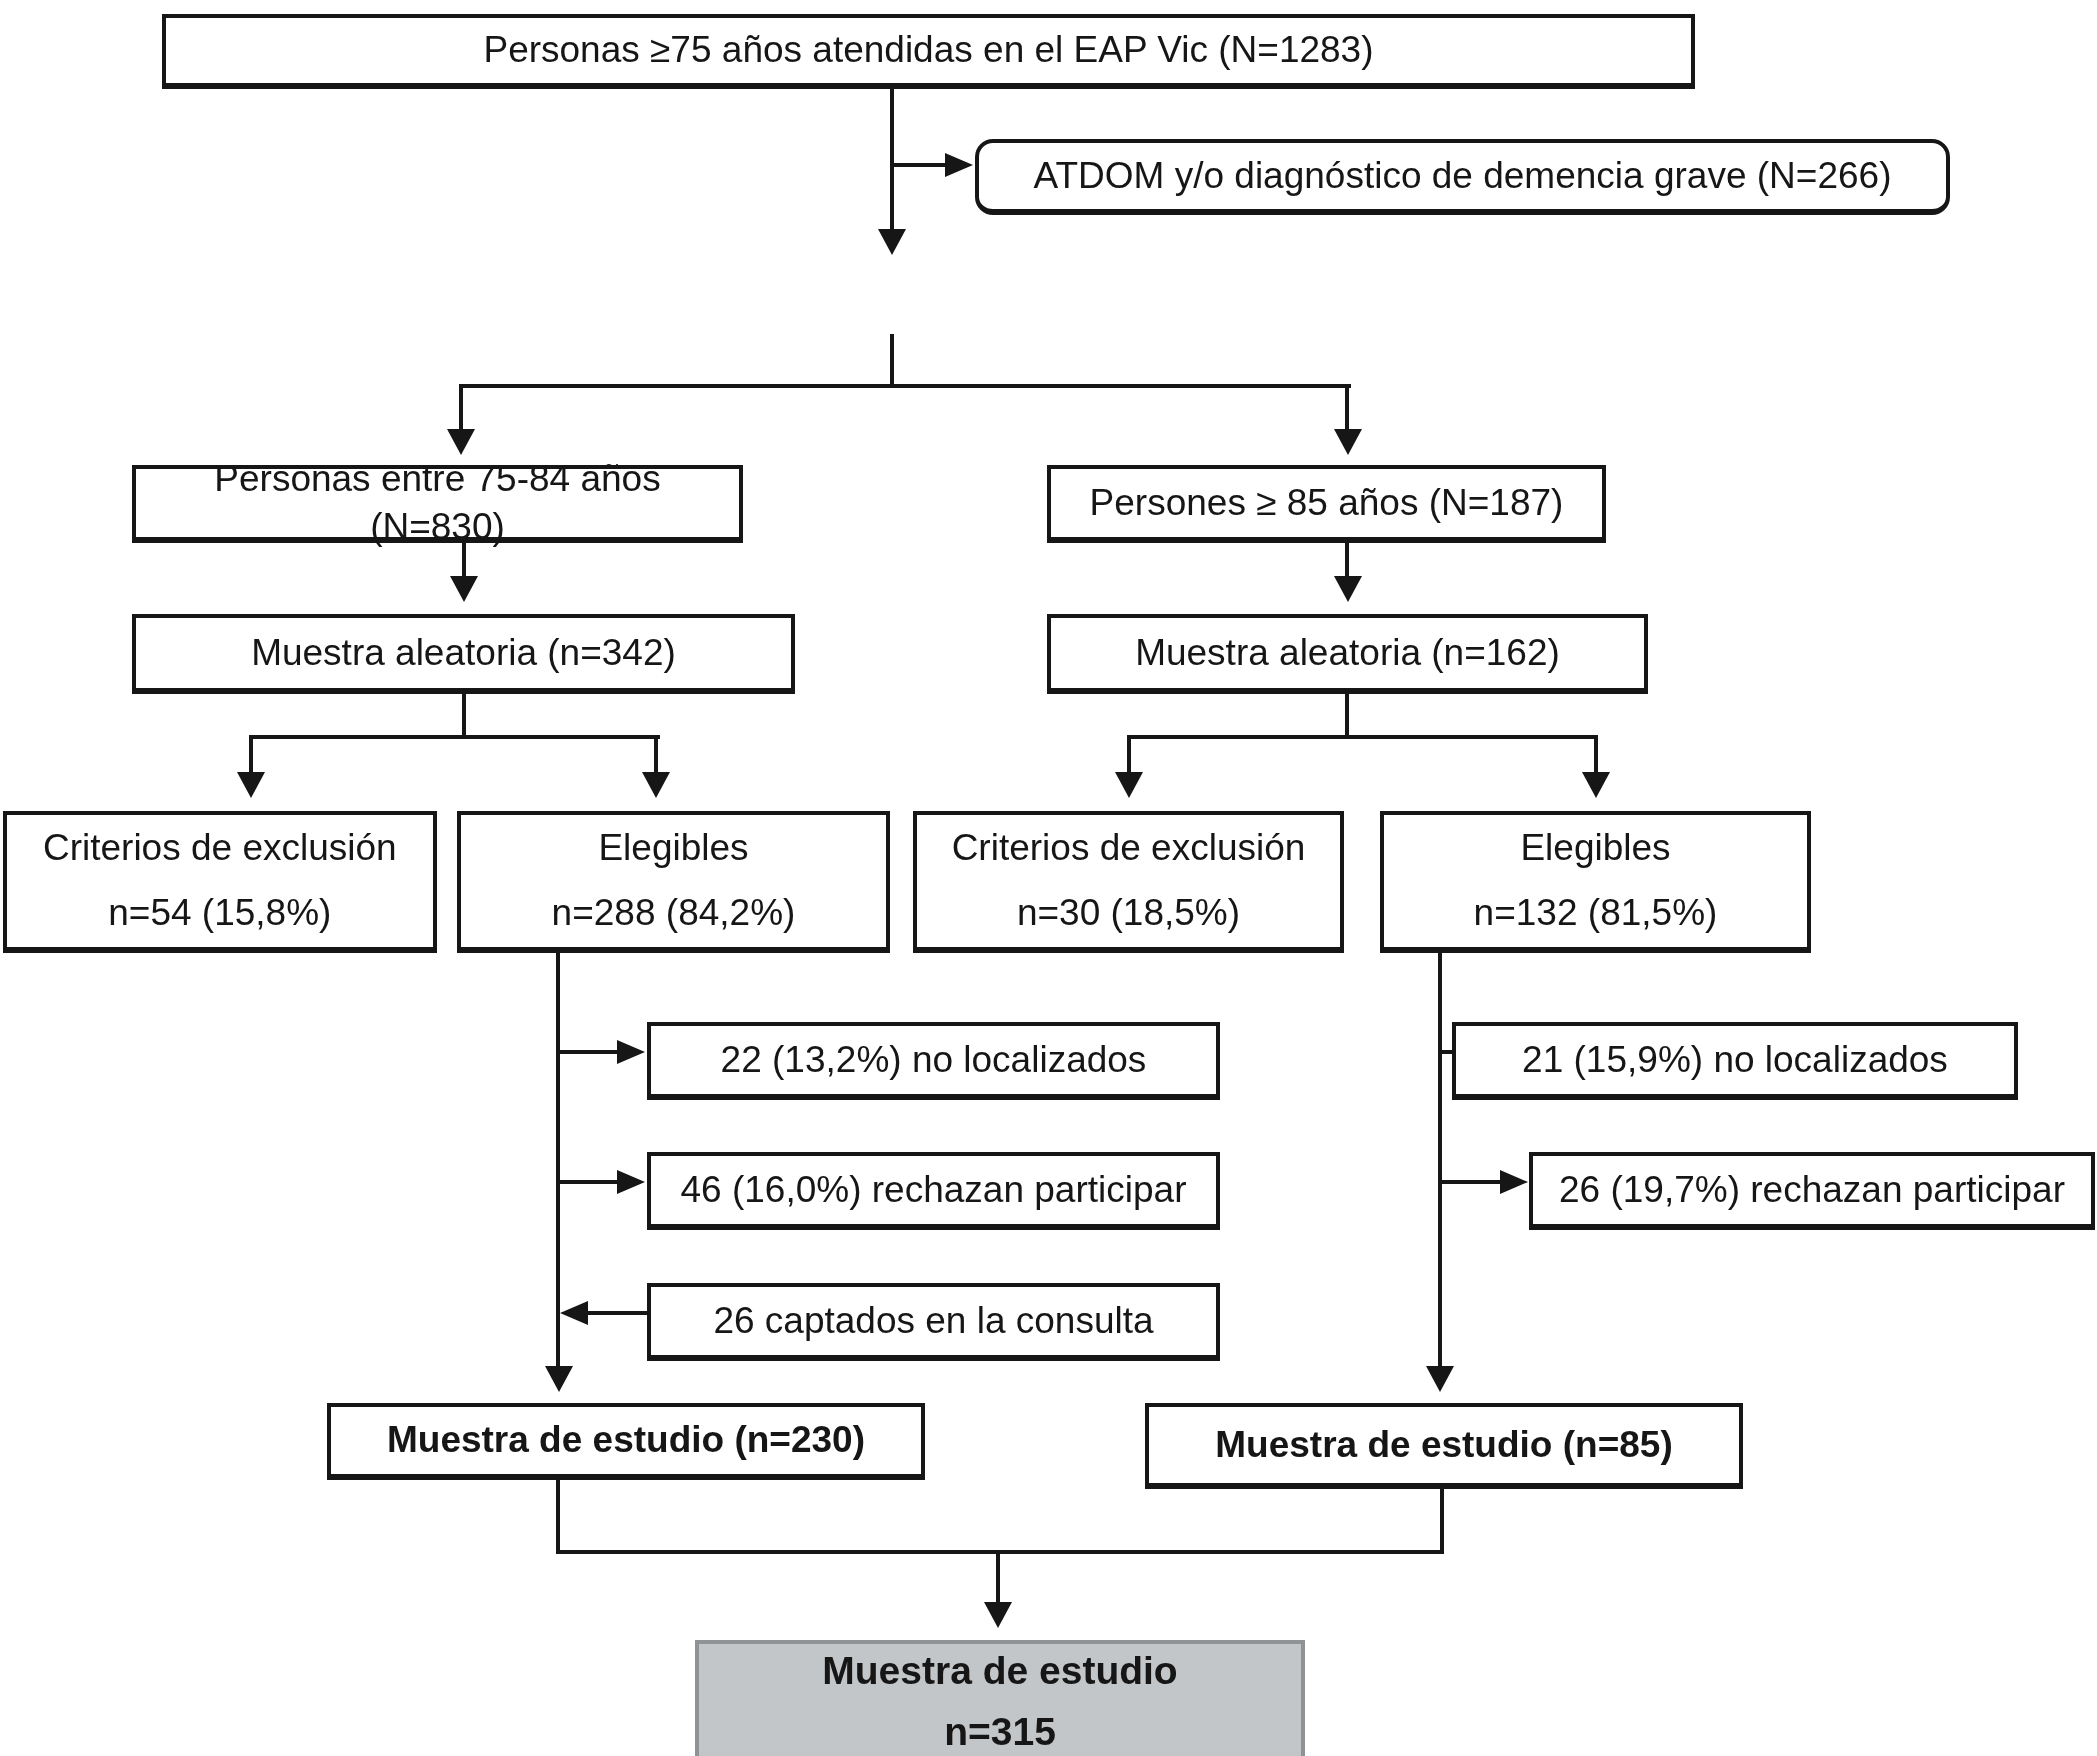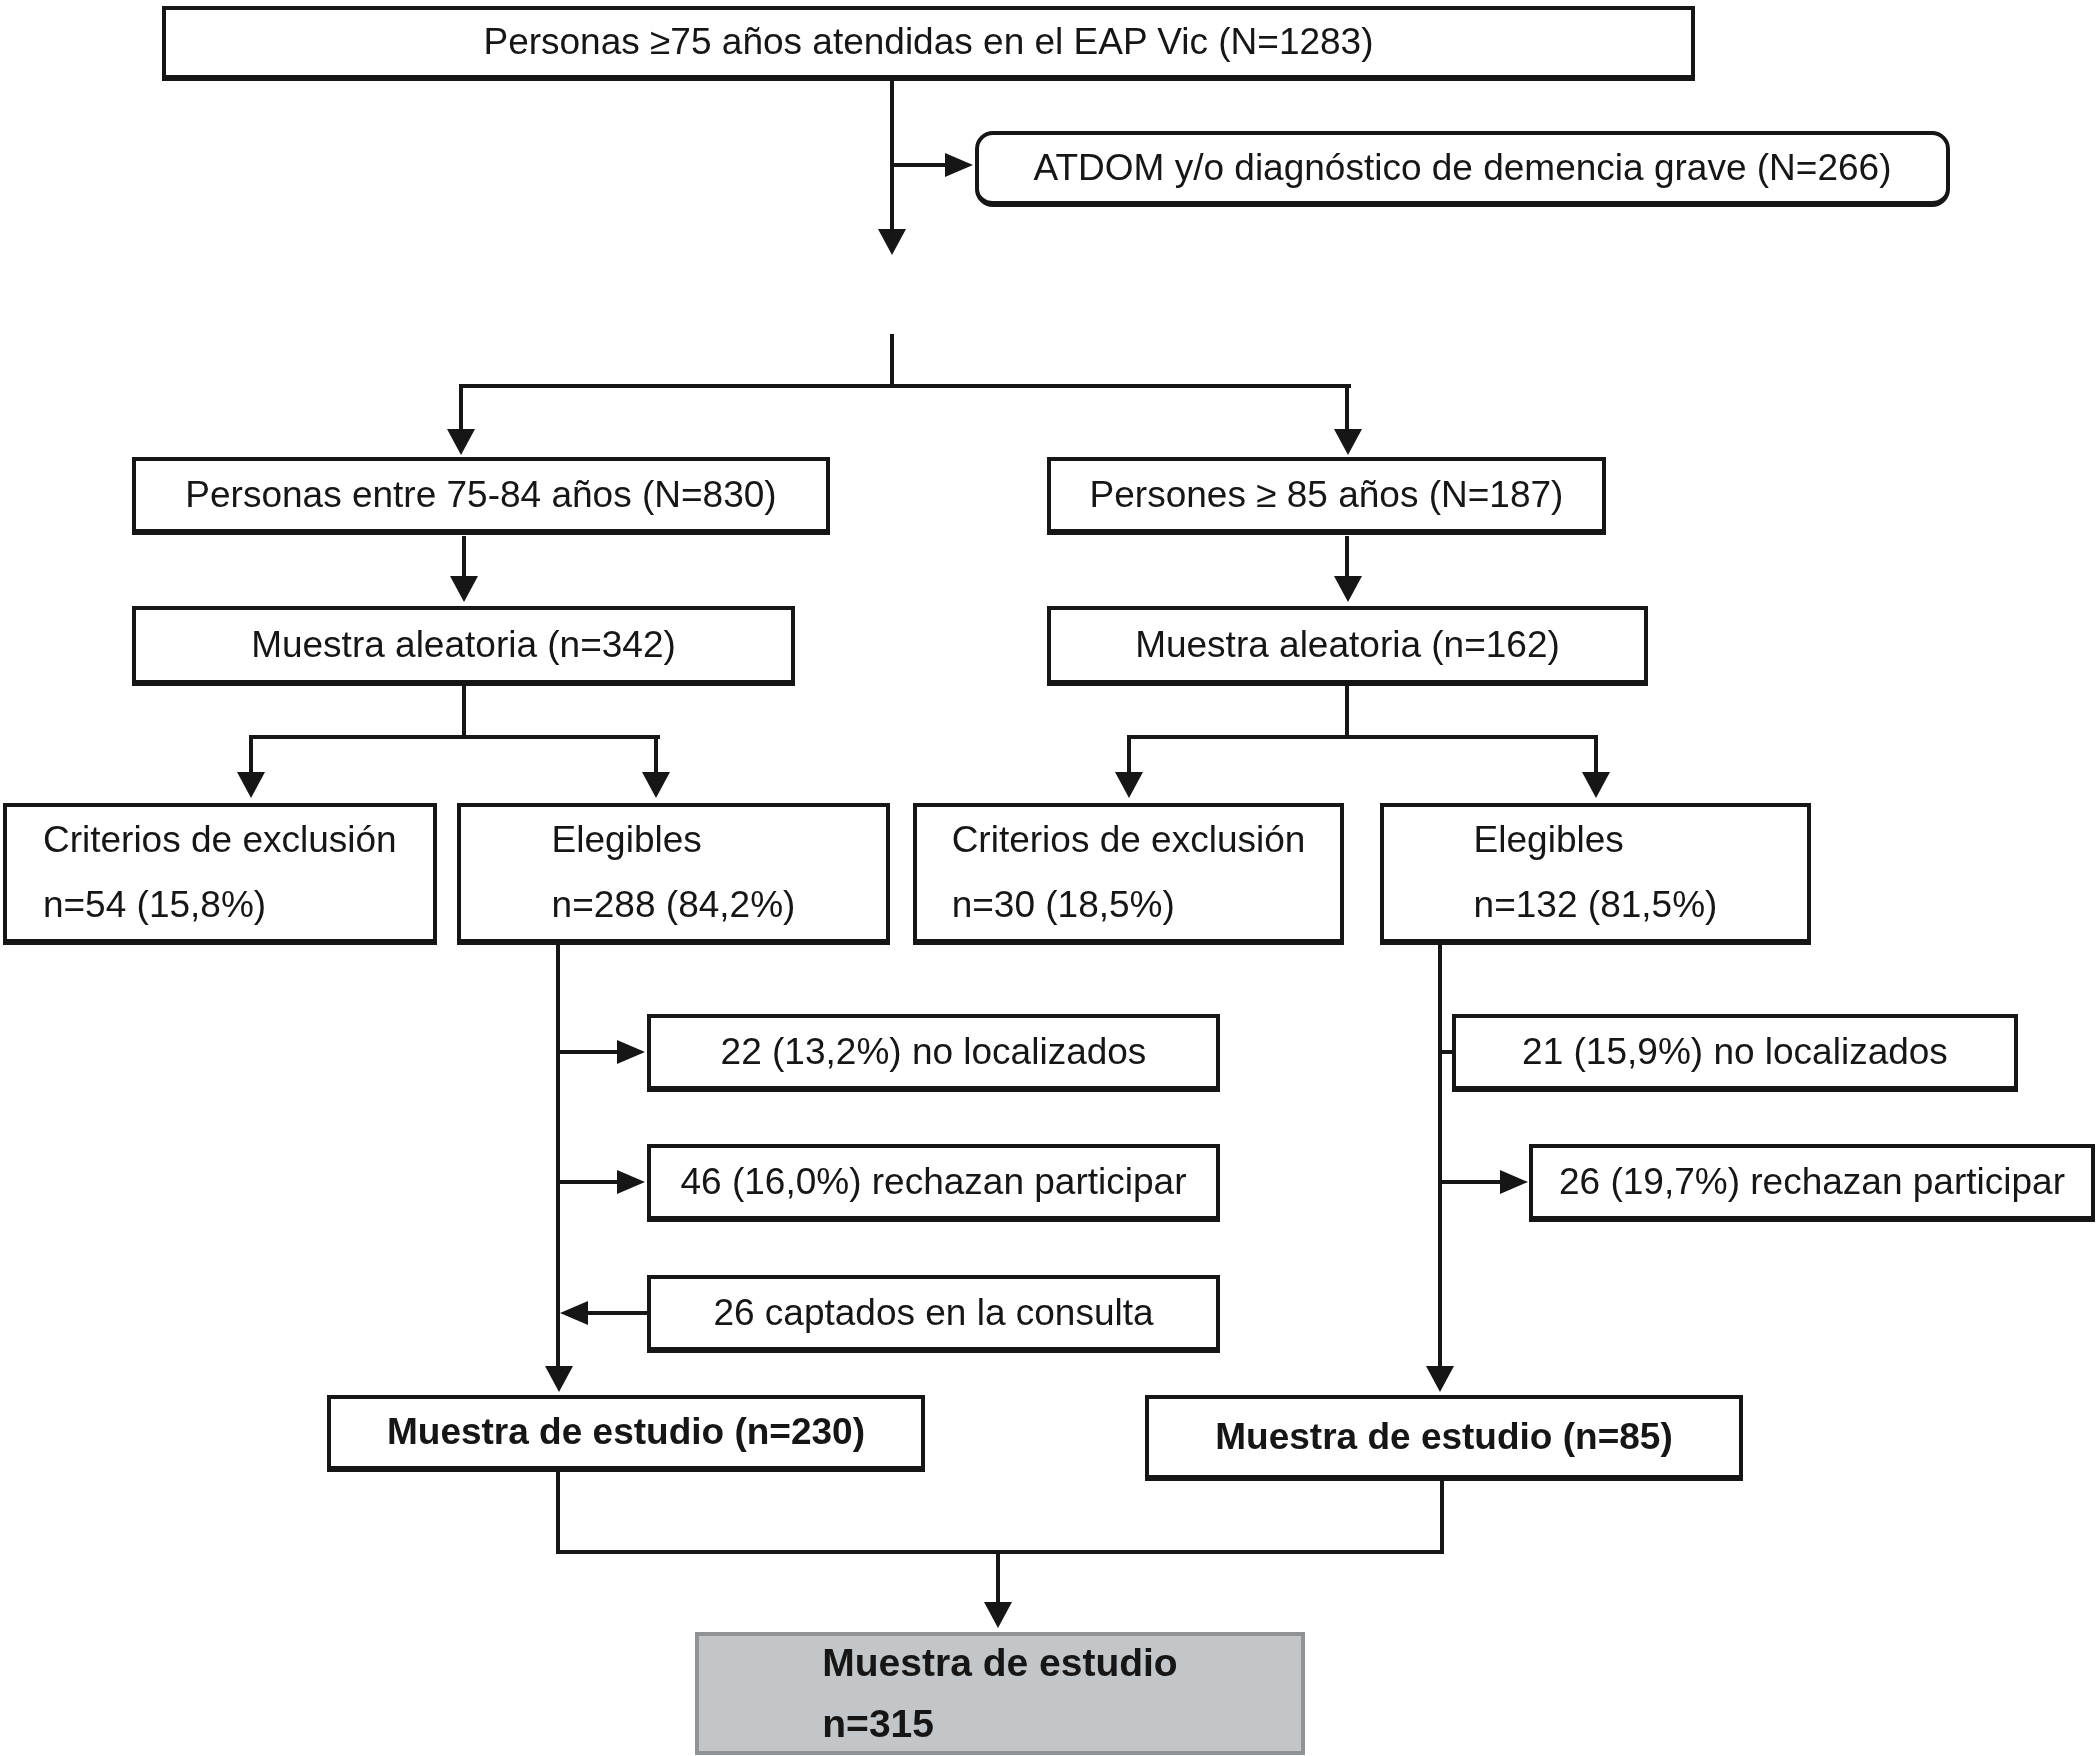--- a/index.html
+++ b/index.html
@@ -15,23 +15,25 @@
   }
   .node{
     position:absolute;
     box-sizing:border-box;
     background:#ffffff;
     border:4.2px solid #161616;
     border-bottom-width:6.3px;
     display:flex;
     align-items:center;
     justify-content:center;
+    text-align:center;
     font-size:37px;
     line-height:1.3;
     padding:0 14px;
+    margin-top:8px;
   }
   .node span{white-space:pre-line;}
   .tall{line-height:1.75;}
   .bold{font-weight:bold;}
   .final{
     background:#c3c6c8;
     border:4.2px solid #8f9396;
     font-size:39px;
     font-weight:bold;
     line-height:1.55;
@@ -103,21 +105,21 @@
 
   <div class="node" style="left:162px;top:5.6px;width:1533px;height:75px;">
     <span>Personas ≥75 años atendidas en el EAP Vic (N=1283)</span>
   </div>
 
   <div class="node" style="left:975px;top:131px;width:975px;height:76px;border-radius:18px;">
     <span>ATDOM y/o diagnóstico de demencia grave (N=266)</span>
   </div>
 
 
-  <div class="node" style="left:132px;top:457px;width:698px;height:78px;">
+  <div class="node" style="left:132px;top:457px;width:611px;height:78px;">
     <span>Personas entre 75-84 años (N=830)</span>
   </div>
 
   <div class="node" style="left:1047px;top:457px;width:559px;height:78px;">
     <span>Persones ≥ 85 años (N=187)</span>
   </div>
 
   <div class="node" style="left:132px;top:606px;width:663px;height:80px;">
     <span>Muestra aleatoria (n=342)</span>
   </div>

